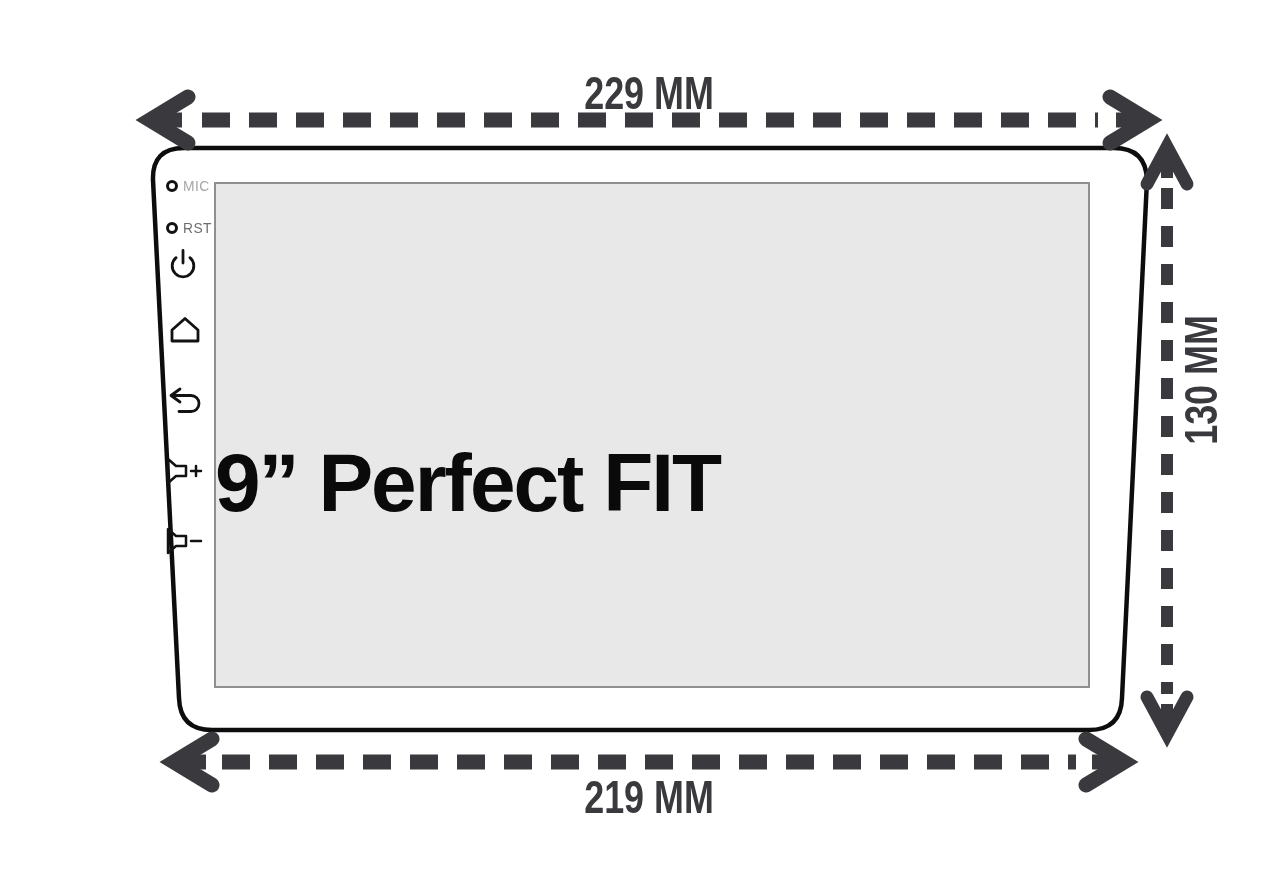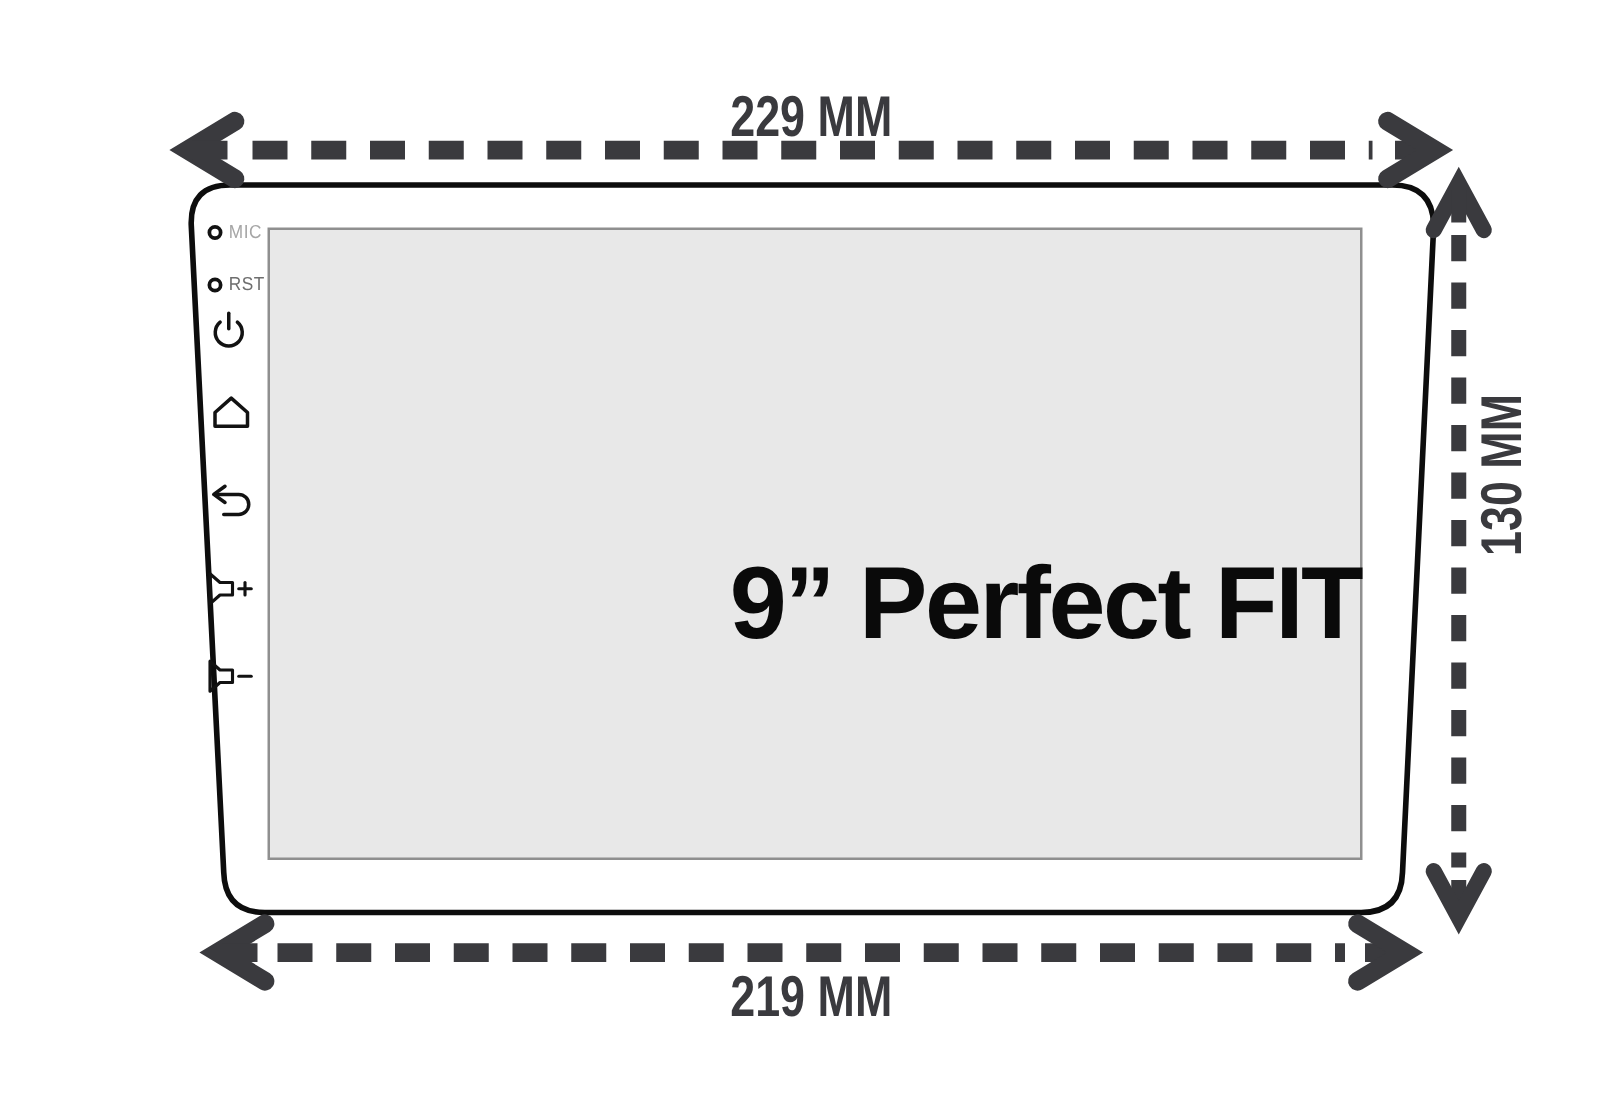--- a/index.html
+++ b/index.html
@@ -39,21 +39,21 @@
     transform: translate(-50%, -50%) rotate(-90deg) scaleX(0.78);
     transform-origin: center center;
   }
 
   .screen-title-wrap {
     position: absolute;
     left: 175px; top: 183px;
     width: 874px; height: 624px;
     display: flex;
     align-items: center;
-    justify-content: flex-end;
+    justify-content: flex-start;
   }
   .screen-title {
     color: #0a0a0a;
     font-size: 82px;
     font-weight: bold;
     letter-spacing: -2px;
     white-space: nowrap;
     transform: translateY(-12px);
   }
 

